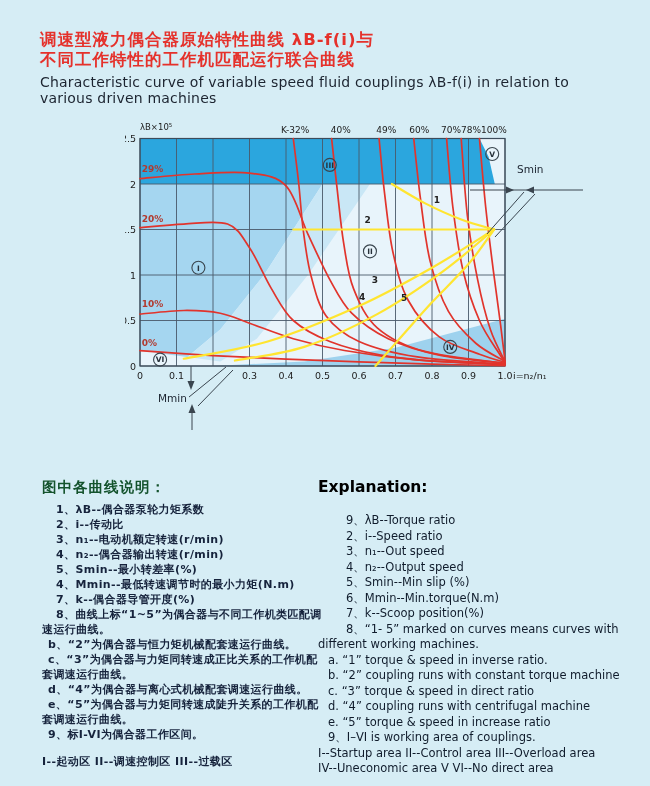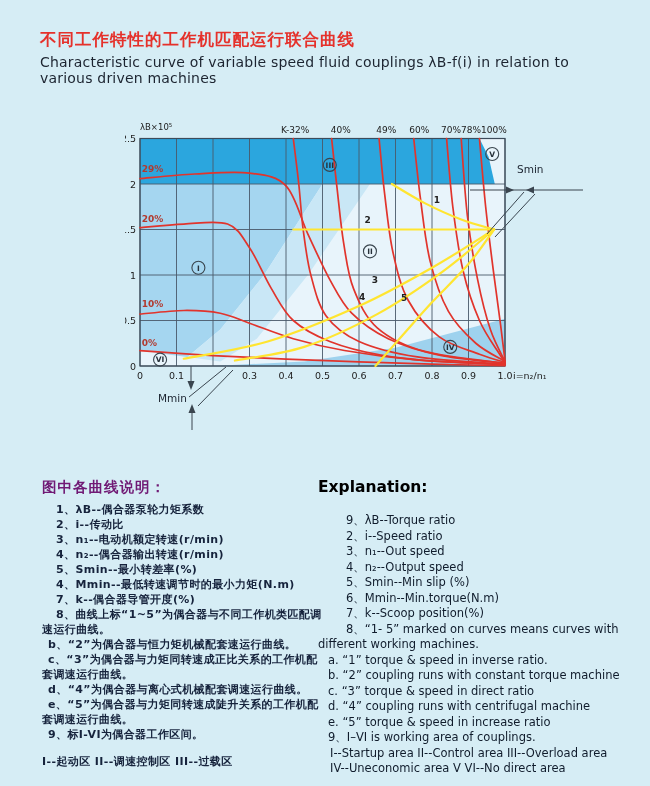--- a/index.html
+++ b/index.html
@@ -10,33 +10,34 @@
     color:#14202e;
   }
   .title-block{position:absolute;left:40px;top:30px;width:580px;}
   .title-zh{color:#e5312b;font-weight:bold;font-size:16.5px;line-height:20px;letter-spacing:1px;}
   .title-en{color:#1c2430;font-size:14px;margin-top:4px;letter-spacing:0.2px;}
   .chart-wrap{position:absolute;left:125px;top:113px;width:500px;height:335px;}
   svg text{font-family:"DejaVu Sans","Liberation Sans",sans-serif;}
   .cols{position:absolute;top:478px;left:0;width:650px;}
   .col-cn{position:absolute;left:42px;top:0;width:280px;}
   .col-en{position:absolute;left:318px;top:0;width:315px;}
-  .cn-head{font-size:14.5px;font-weight:bold;color:#701a75;margin-bottom:5px;letter-spacing:1px;}
+  .cn-head{font-size:14.5px;font-weight:bold;color:#14532d;margin-bottom:5px;letter-spacing:1px;}
   .en-head{font-size:15.5px;font-weight:bold;color:#000;margin-bottom:17px;}
   .cn-item{font-size:11px;line-height:15px;font-weight:bold;color:#16233c;text-indent:14px;letter-spacing:0.4px;}
   .cn-item.sub{text-indent:6px;}
   .cn-item.flat{text-indent:0;margin-top:12px;}
   .en-item{font-size:11.5px;line-height:15.5px;color:#101c2c;text-indent:28px;}
   .en-item.sub{text-indent:10px;}
-  .en-item.flat{text-indent:0;margin-left:12px;}
+  .en-item.flat{text-indent:0;}
 </style>
 </head>
 <body>
 
 <div class="title-block">
+  <div class="title-zh">调速型液力偶合器原始特性曲线 λB-f(i)与</div>
   <div class="title-zh">不同工作特性的工作机匹配运行联合曲线</div>
   <div class="title-en">Characteristic curve of variable speed fluid couplings λB-f(i) in relation to various driven machines</div>
 </div>
 
 <div class="chart-wrap">
   <svg id="chart-svg" width="500" height="335" viewBox="0 0 500 335">
     <g id="g-regions">
         <polygon points="15,253 380,253 380,25.5 15,25.5" fill="#e8f4fb"></polygon>
         <polygon points="15,236.62 15,71 197.5,71 139.10000000000002,162 95.3,216.6 62.45,243.9 33.25,240.26" fill="#a5d6f0"></polygon>
         <polygon points="197.5,71 244.95,71 182.9,162 131.8,225.7 95.3,248.45 62.45,243.9 95.3,216.6 139.10000000000002,162" fill="#c9e7f6"></polygon>

